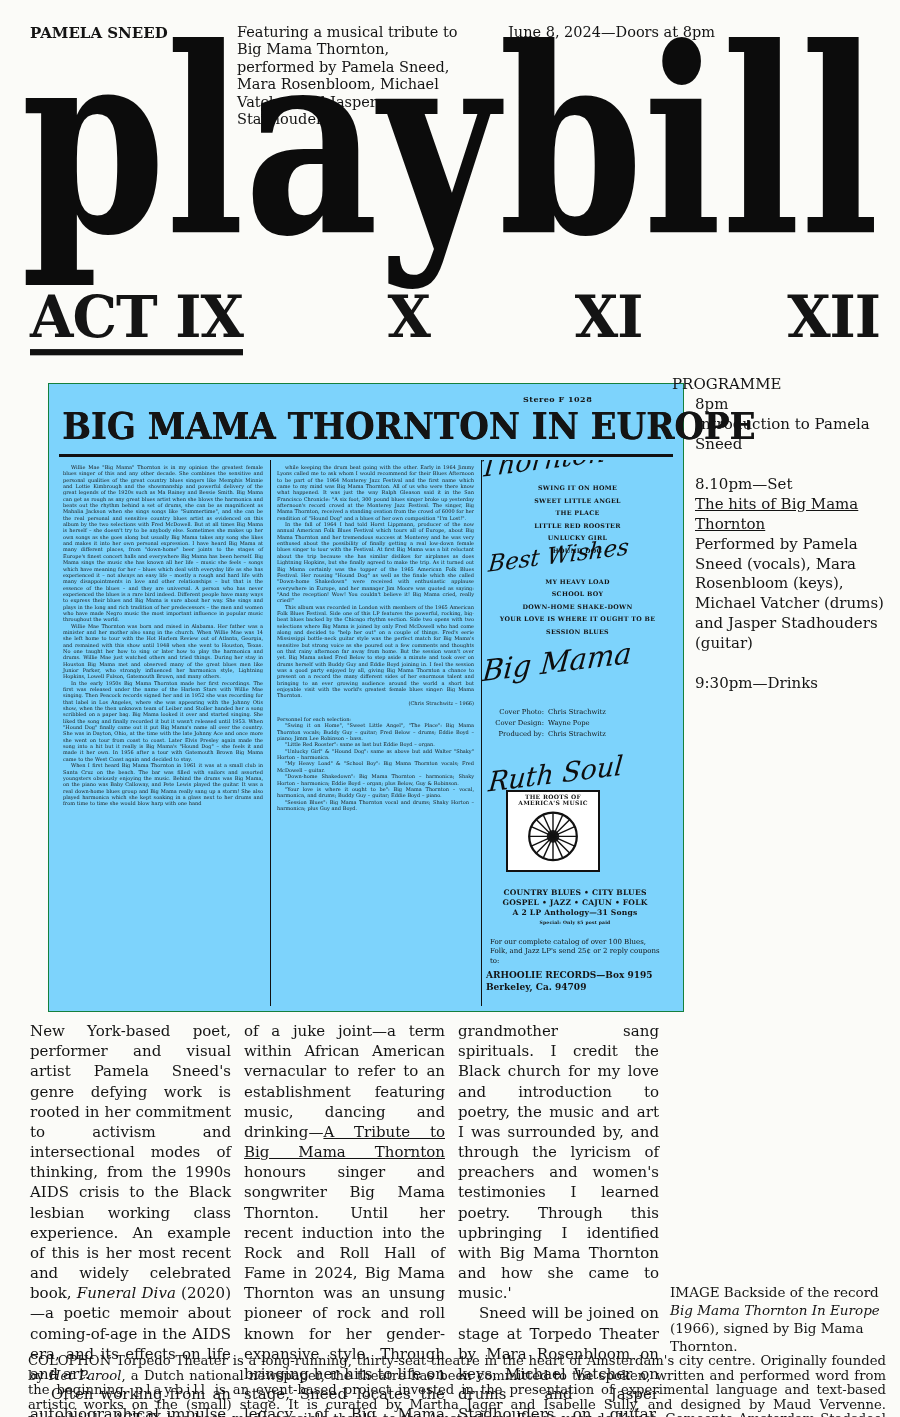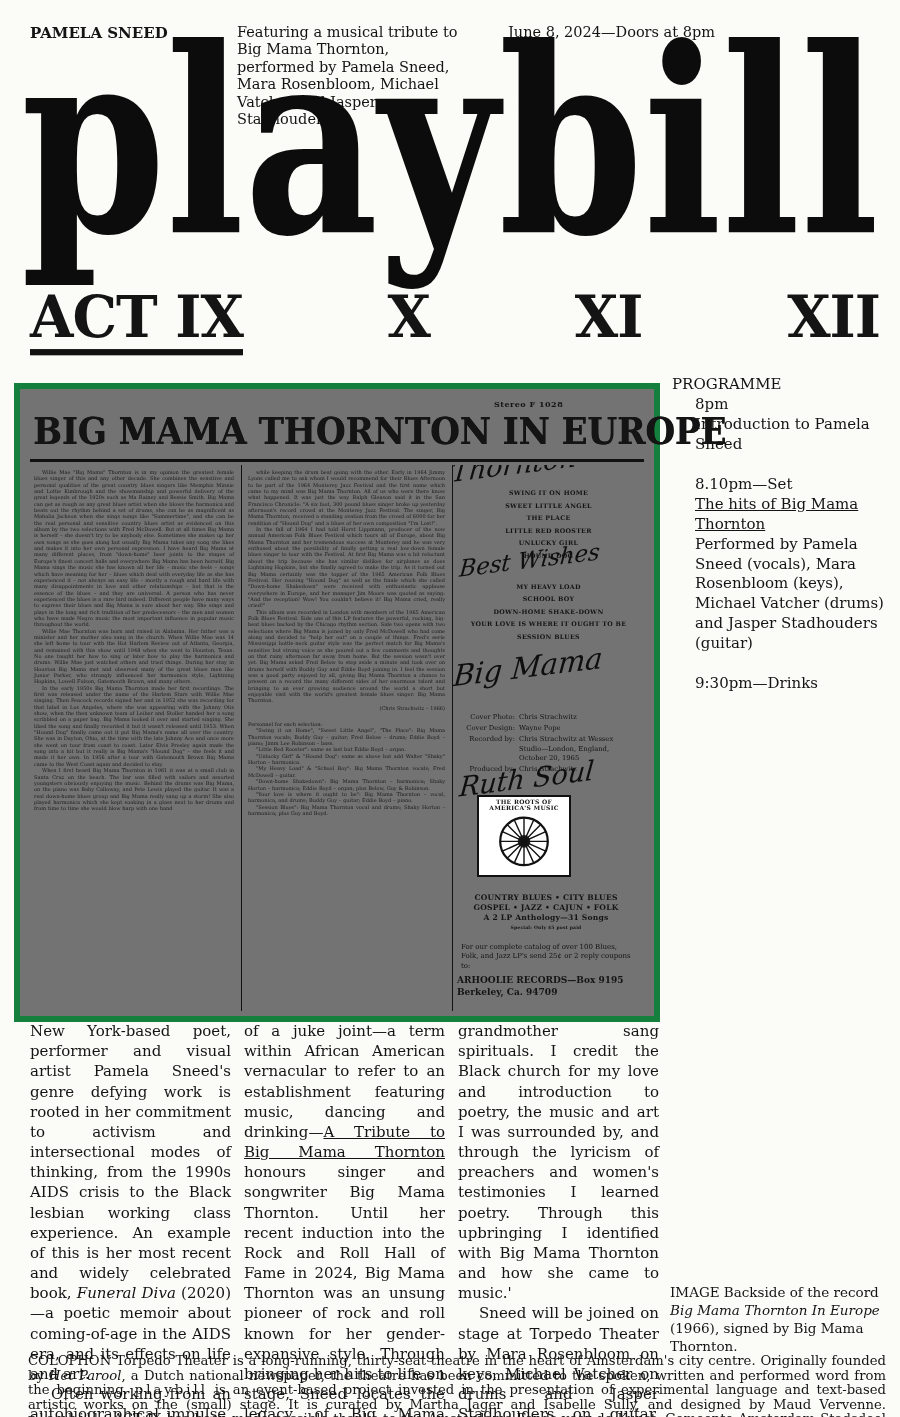--- a/index.html
+++ b/index.html
@@ -17,22 +17,22 @@
   
   .masthead{position:absolute;left:18px;top:34px;width:864px;height:258px;}
   .masthead text{font-family:"DejaVu Serif",serif;font-weight:bold;fill:#0c0c0c;}
   
   .acts{position:absolute;left:30px;top:288px;width:850px;display:flex;
         justify-content:space-between;align-items:flex-start;
         font-size:56px;font-weight:bold;line-height:1;letter-spacing:-1px;gap:32px;}
   .acts span{transform:scaleY(1.04);}
   .act-current{border-bottom:6px solid #111;padding-bottom:4px;}
   
-  .record-box{position:absolute;left:14px;top:383px;width:634px;height:627px;
-              border:6px solid #15803d;background:#737373;}
+  .record-box{position:absolute;left:48px;top:383px;width:634px;height:627px;
+              border:1px solid #15803d;background:#7dd3fc;}
   .stereo{position:absolute;left:474px;top:10px;font-size:8px;font-weight:bold;letter-spacing:.5px;}
   .album-title{position:absolute;left:13px;top:20px;width:608px;font-size:34px;font-weight:bold;
                white-space:nowrap;letter-spacing:0px;transform:scaleY(1.08);transform-origin:left top;
                text-shadow:0.4px 0 #111;}
   .title-rule{position:absolute;left:10px;top:70px;width:614px;height:3px;background:#111;}
   .album-cols{position:absolute;left:10px;top:76px;width:614px;height:546px;display:flex;}
   .acol{overflow:hidden;box-sizing:border-box;}
   .acol1{width:212px;border-right:1px solid #111;padding:4px 7px 0 4px;}
   .acol2{width:211px;border-right:1px solid #111;padding:4px 7px 0 6px;}
   .acol3{width:191px;position:relative;padding:0 2px;}
@@ -151,24 +151,20 @@
         <div class="credits">
           <div class="crow">
             <span class="clabel">Cover Photo:</span>
             <span class="cval">Chris Strachwitz</span>
           </div>
           <div class="crow">
             <span class="clabel">Cover Design:</span>
             <span class="cval">Wayne Pope</span>
           </div>
           <div class="crow">
-            <span class="clabel">Recorded by:</span>
-            <span class="cval">Chris Strachwitz at Wessex Studio—London, England, October 20, 1965</span>
-          </div>
-          <div class="crow">
             <span class="clabel">Produced by:</span>
             <span class="cval">Chris Strachwitz</span>
           </div>
         </div>
 
         <div class="sig sig-ruth">Ruth Soul</div>
 
         <div class="adbox">
           <div class="adbox-title">THE ROOTS OF AMERICA'S MUSIC</div>
           <svg width="58" height="56" viewBox="0 0 40 40">

